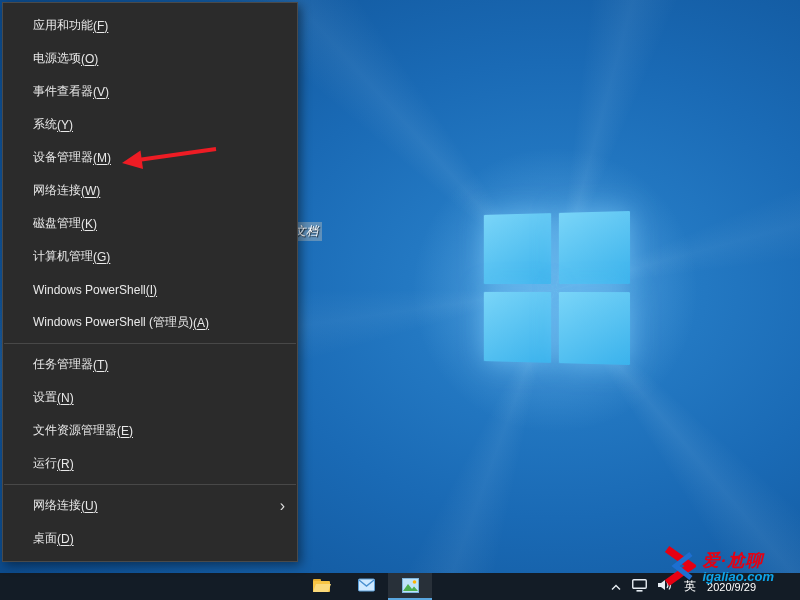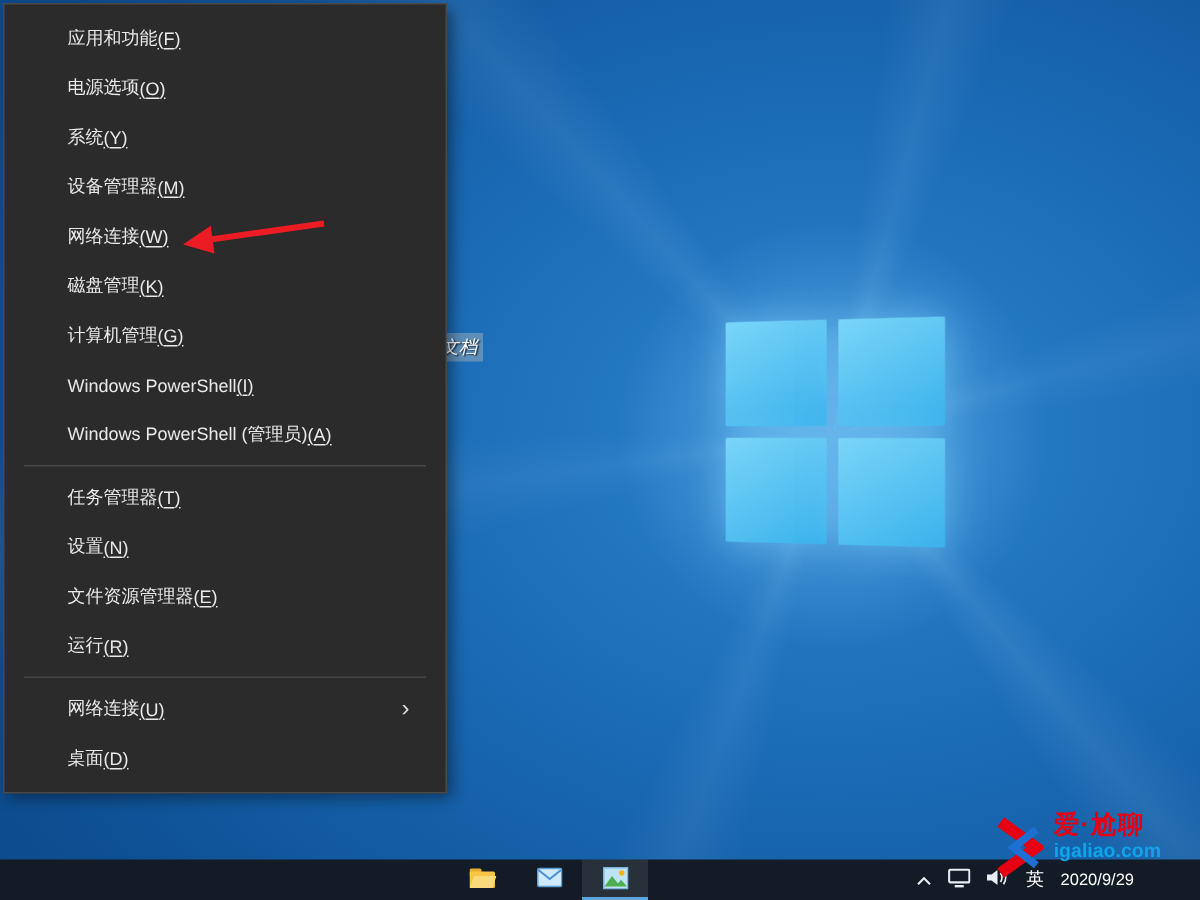--- a/index.html
+++ b/index.html
@@ -75,21 +75,21 @@
   .tray-btn { display:flex; align-items:center; justify-content:center; background:none; border:none; color:#e7edf3; cursor:pointer; padding:0; }
   .ime { font-size:12px; color:#fff; }
   .clock { font-size:11px; color:#fff; line-height:12px; }
 
   
   .context-menu {
     position:absolute; left:2px; top:2px; width:296px;
     background:#2b2b2b;
     border:1px solid #4a4a4a;
     box-shadow:3px 3px 10px rgba(0,0,0,.45);
-    padding:6px 12px;
+    padding:6px 0;
     z-index:10;
     color:#e9e9e9;
   }
   .menu-item {
     display:flex; align-items:center;
     height:33px; padding:0 12px 0 30px;
     font-size:12px; cursor:pointer; white-space:nowrap;
   }
   .mi-key { margin-left:0; }
   .mi-key::before { content:"("; }
@@ -98,21 +98,21 @@
   .mi-key::before, .mi-key::after { text-decoration:none; }
   .mi-chevron { margin-left:auto; font-size:16px; color:#dcdcdc; line-height:1; }
   .menu-sep { height:1px; background:#484848; margin:4px 1px; }
 
   
   .anno-arrow { position:absolute; left:118px; top:140px; z-index:20; pointer-events:none; }
 
   
   .watermark {
     position:absolute; right:26px; bottom:6px; z-index:30;
-    display:flex; align-items:flex-start; gap:6px; pointer-events:none;
+    display:flex; align-items:center; gap:6px; pointer-events:none;font-style:italic;
   }
   .wm-text { display:flex; flex-direction:column; line-height:1.1; }
   .wm-title { color:#e60012; font-size:17px; font-weight:bold; letter-spacing:1px; }
   .wm-url   { color:#0ea5e9; font-size:13px; font-weight:bold; }
 </style>
 </head>
 <body>
 
 <div class="desktop">
   <div class="logo-glow"></div>
@@ -186,20 +186,24 @@
 </div>
 
 <div class="context-menu">
     <div class="menu-item">
       <span class="mi-text">应用和功能</span>
       <span class="mi-key">F</span>
     </div>
     <div class="menu-item">
       <span class="mi-text">电源选项</span>
       <span class="mi-key">O</span>
+    </div>
+    <div class="menu-item">
+      <span class="mi-text">事件查看器</span>
+      <span class="mi-key">V</span>
     </div>
     <div class="menu-item">
       <span class="mi-text">系统</span>
       <span class="mi-key">Y</span>
     </div>
     <div class="menu-item">
       <span class="mi-text">设备管理器</span>
       <span class="mi-key">M</span>
     </div>
     <div class="menu-item">

